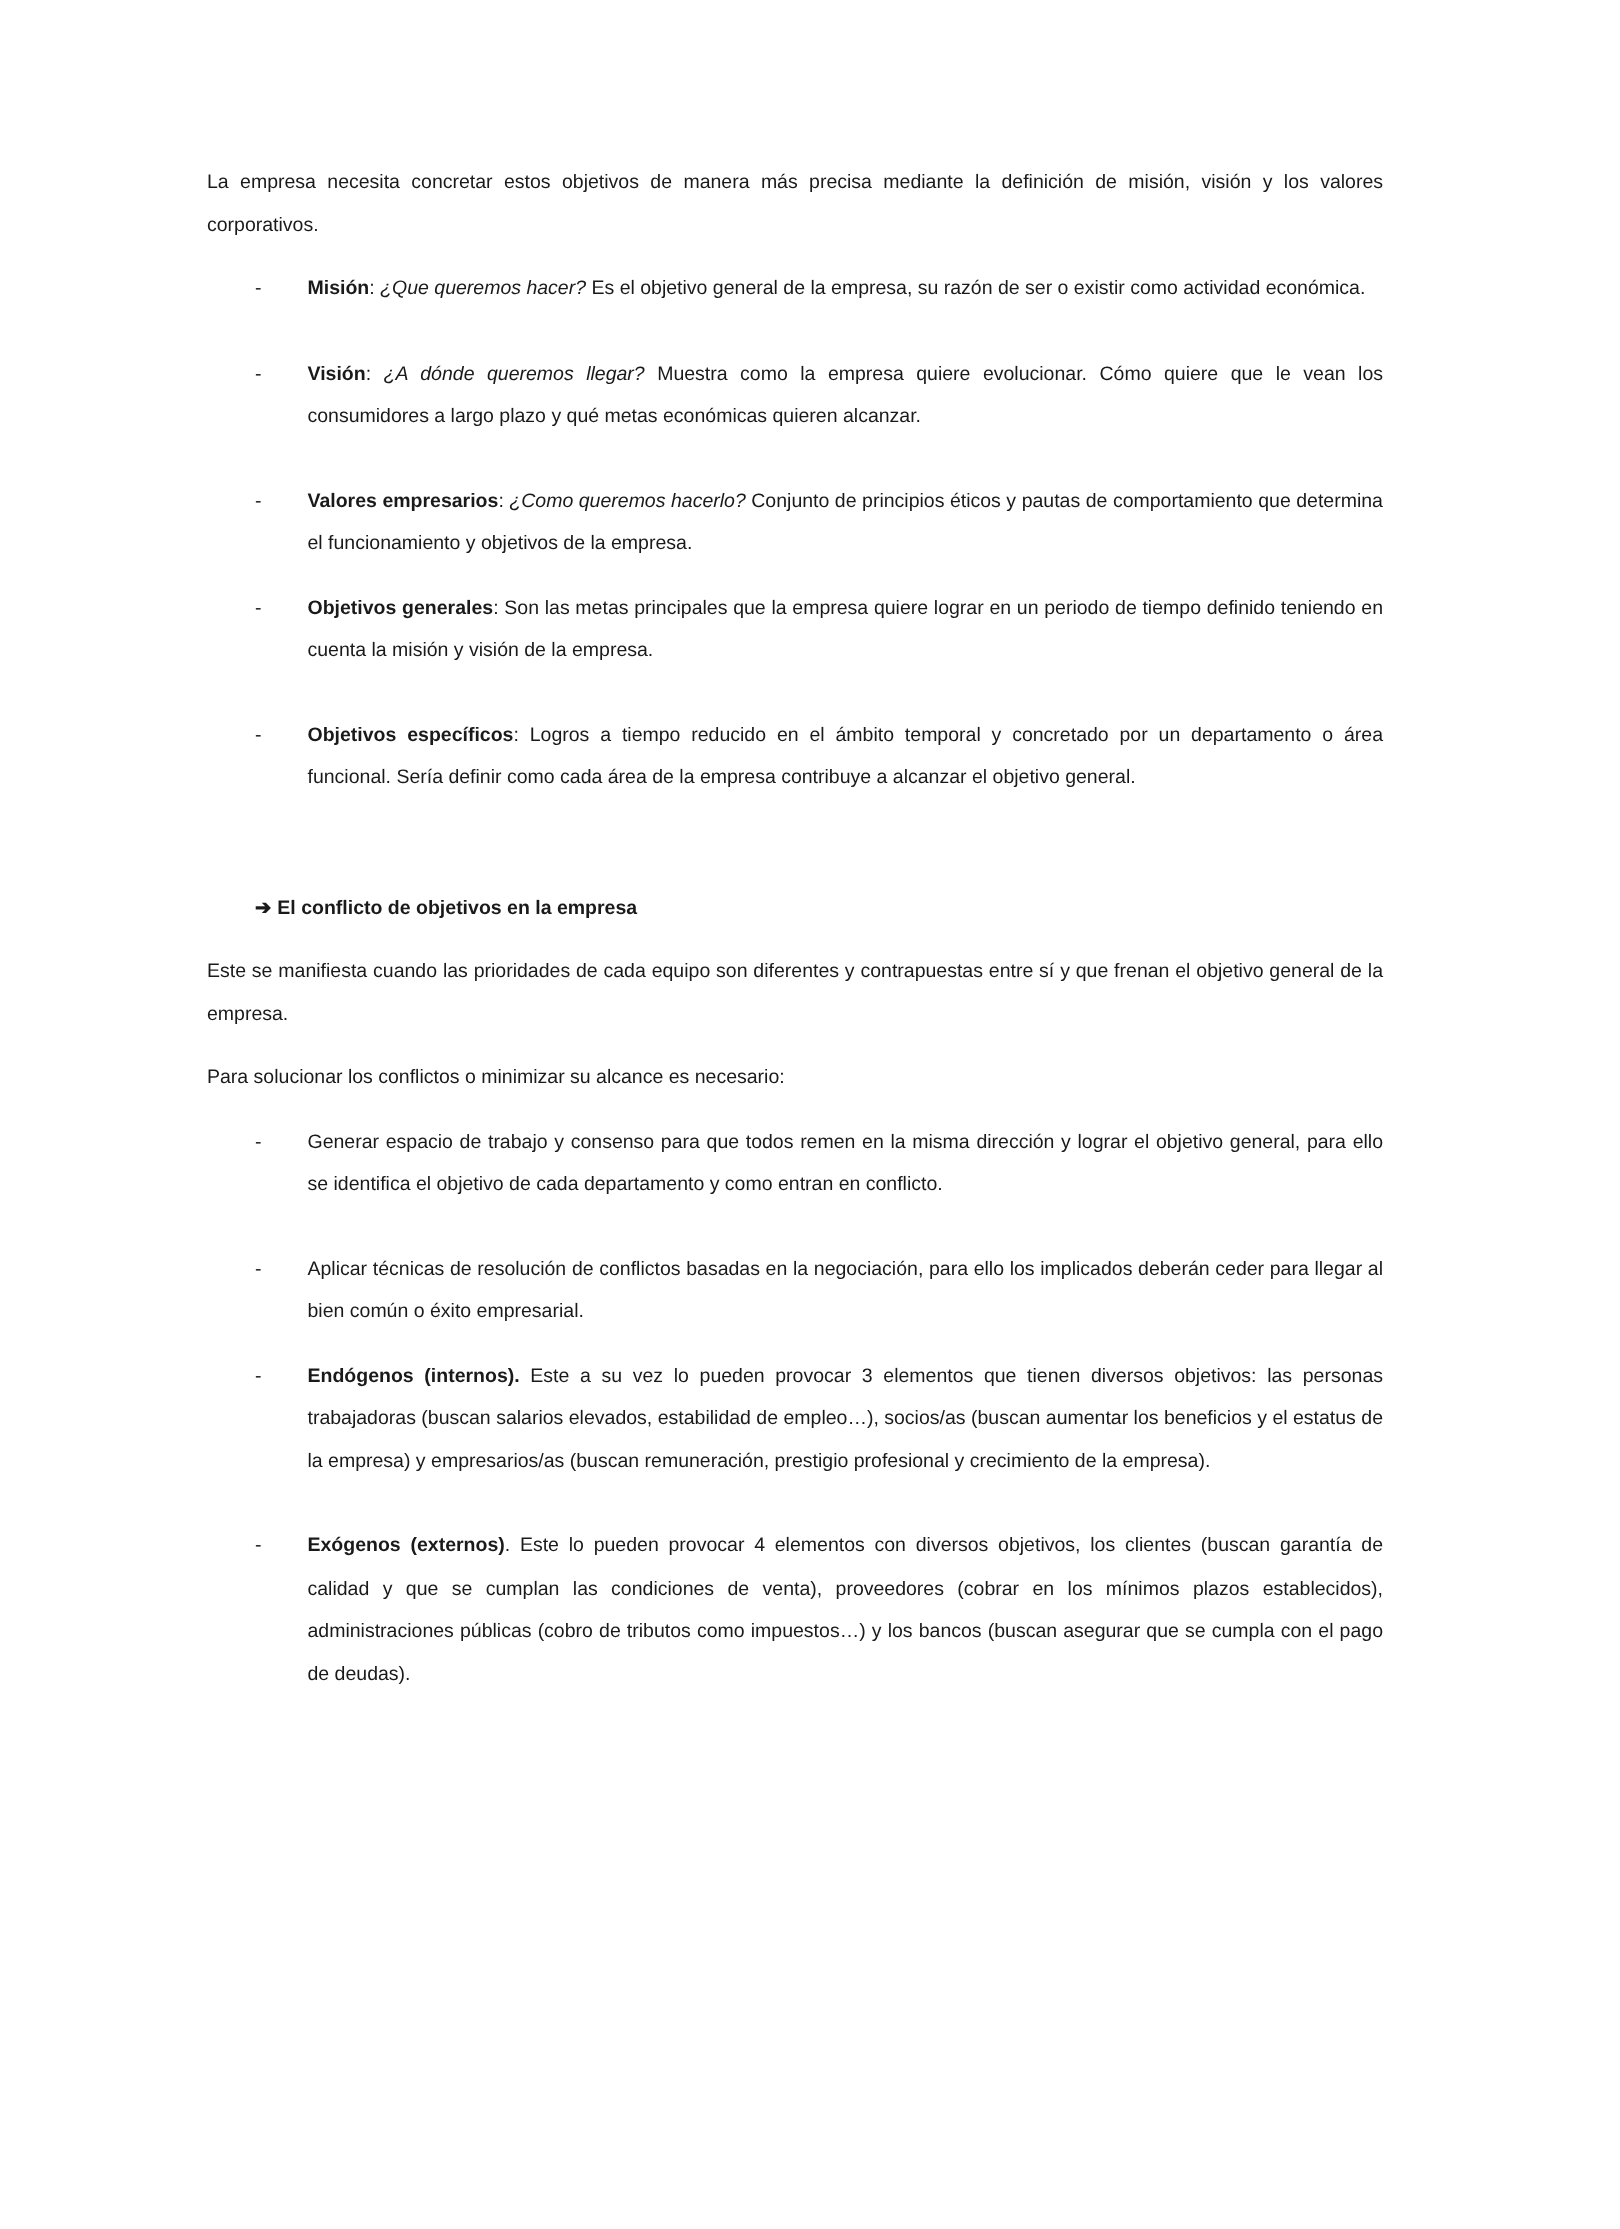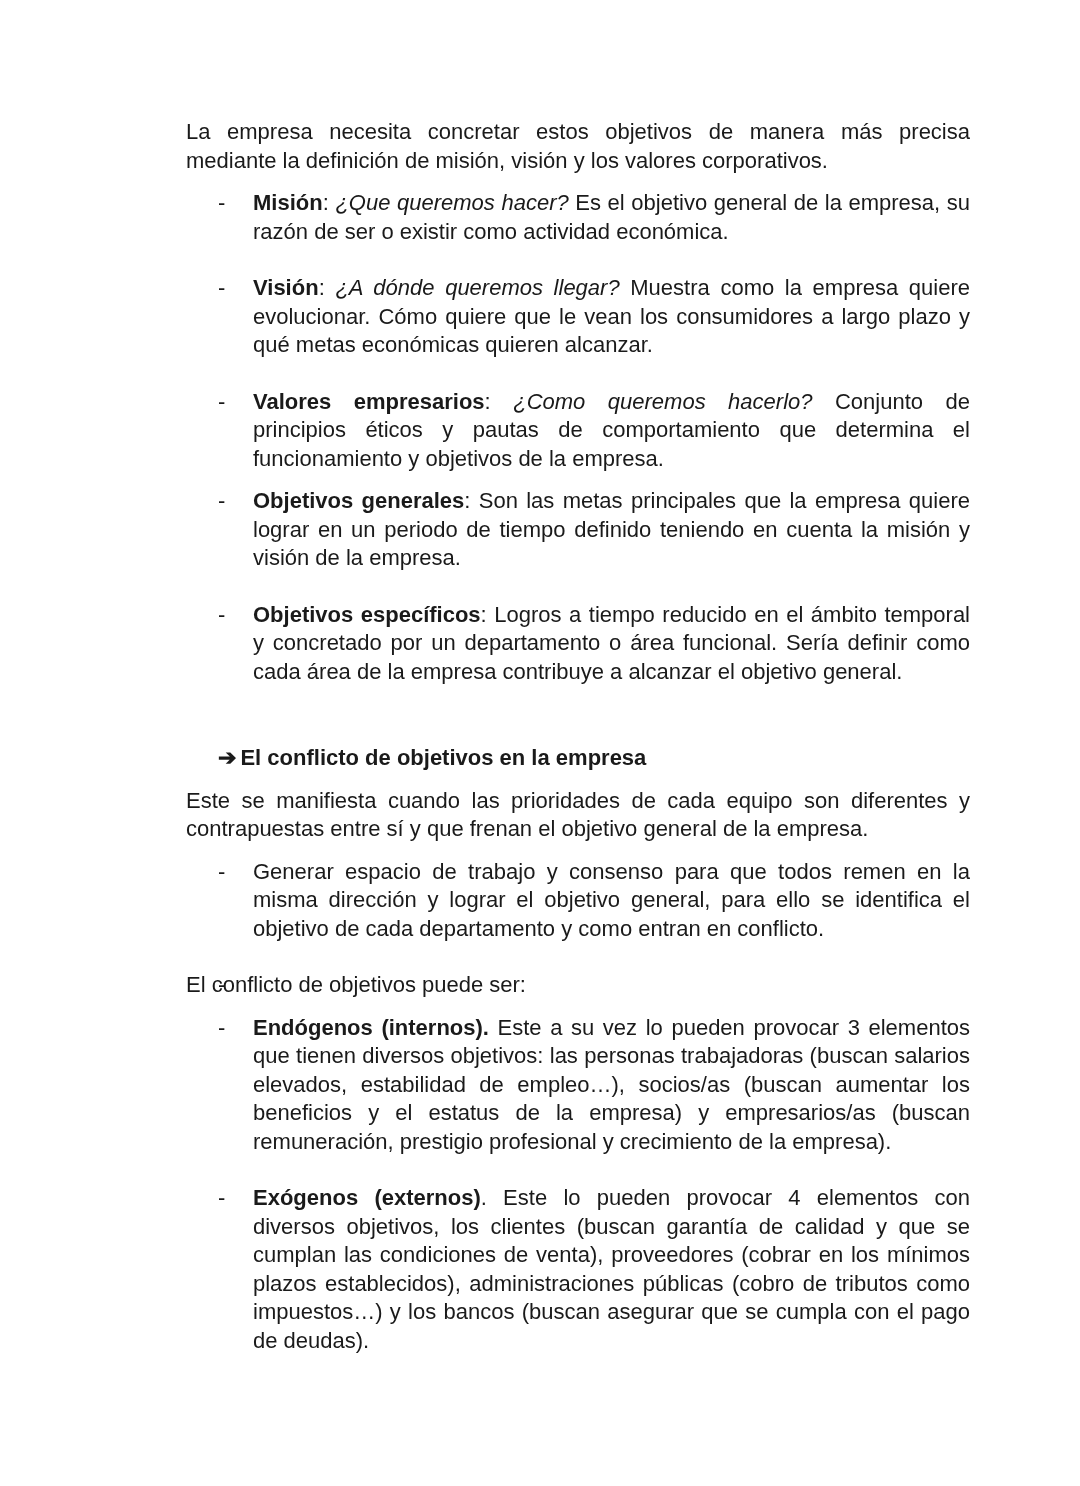--- a/index.html
+++ b/index.html
@@ -2,22 +2,22 @@
 <html><head>
 <meta charset="utf-8">
 <style>
   html, body { margin: 0; padding: 0; background: #ffffff; }
   body {
     width: 1080px; height: 1486px; position: relative; overflow: hidden;
     font-family: "Liberation Sans", sans-serif;
     color: #1a1a1a;
   }
   .page {
-    position: absolute; left: 138px; top: 118px; width: 784px;
-    font-size: 22px; line-height: 28.5px; margin-left: 48px;
+    position: absolute; left: 138px; top: 107px; width: 784px;
+    font-size: 13px; line-height: 28.5px;
   }
   .para { margin: 0 0 14px 0; text-align: justify; }
   .list { margin: 0; padding: 0; list-style: none; }
   .item {
     position: relative; padding-left: 67px; text-align: justify;
     margin-bottom: 28px;
   }
   .item.last { margin-bottom: 14px; }
   .dash { position: absolute; left: 32px; top: 0; }
   b { font-weight: bold; }
@@ -59,32 +59,33 @@
       <span class="dash">-</span>
       <b>Objetivos específicos</b><span>: Logros a tiempo reducido en el ámbito temporal y concretado por un departamento o área funcional. Sería definir como cada área de la empresa contribuye a alcanzar el objetivo general.</span>
     </li>
   </ul>
 
   <div class="heading">
     <span class="arrow">➔</span><span>El conflicto de objetivos en la empresa</span>
   </div>
 
   <p class="para">Este se manifiesta cuando las prioridades de cada equipo son diferentes y contrapuestas entre sí y que frenan el objetivo general de la empresa.</p>
+  <p class="para">Para solucionar los conflictos o minimizar su alcance es necesario:</p>
 
   <ul class="list">
     <li class="item">
       <span class="dash">-</span>
       <span>Generar espacio de trabajo y consenso para que todos remen en la misma dirección y lograr el objetivo general, para ello se identifica el objetivo de cada departamento y como entran en conflicto.</span>
     </li>
     <li class="item last">
       <span class="dash">-</span>
+      <span>Aplicar técnicas de resolución de conflictos basadas en la negociación, para ello los implicados deberán ceder para llegar al bien común o éxito empresarial.</span>
     </li>
   </ul>
 
-  <p class="para">El conflicto de objetivos puede ser:</p>
 
   <ul class="list">
     <li class="item">
       <span class="dash">-</span>
       <b>Endógenos (internos).</b><span> Este a su vez lo pueden provocar 3 elementos que tienen diversos objetivos: las personas trabajadoras (buscan salarios elevados, estabilidad de empleo…), socios/as (buscan aumentar los beneficios y el estatus de la empresa) y empresarios/as (buscan remuneración, prestigio profesional y crecimiento de la empresa).</span>
     </li>
     <li class="item last">
       <span class="dash">-</span>
       <b>Exógenos (externos)</b><span>. Este lo pueden provocar 4 elementos con diversos objetivos, los clientes (buscan garantía de calidad y que se cumplan las condiciones de venta), proveedores (cobrar en los mínimos plazos establecidos), administraciones públicas (cobro de tributos como impuestos…) y los bancos (buscan asegurar que se cumpla con el pago de deudas).</span>
     </li>

